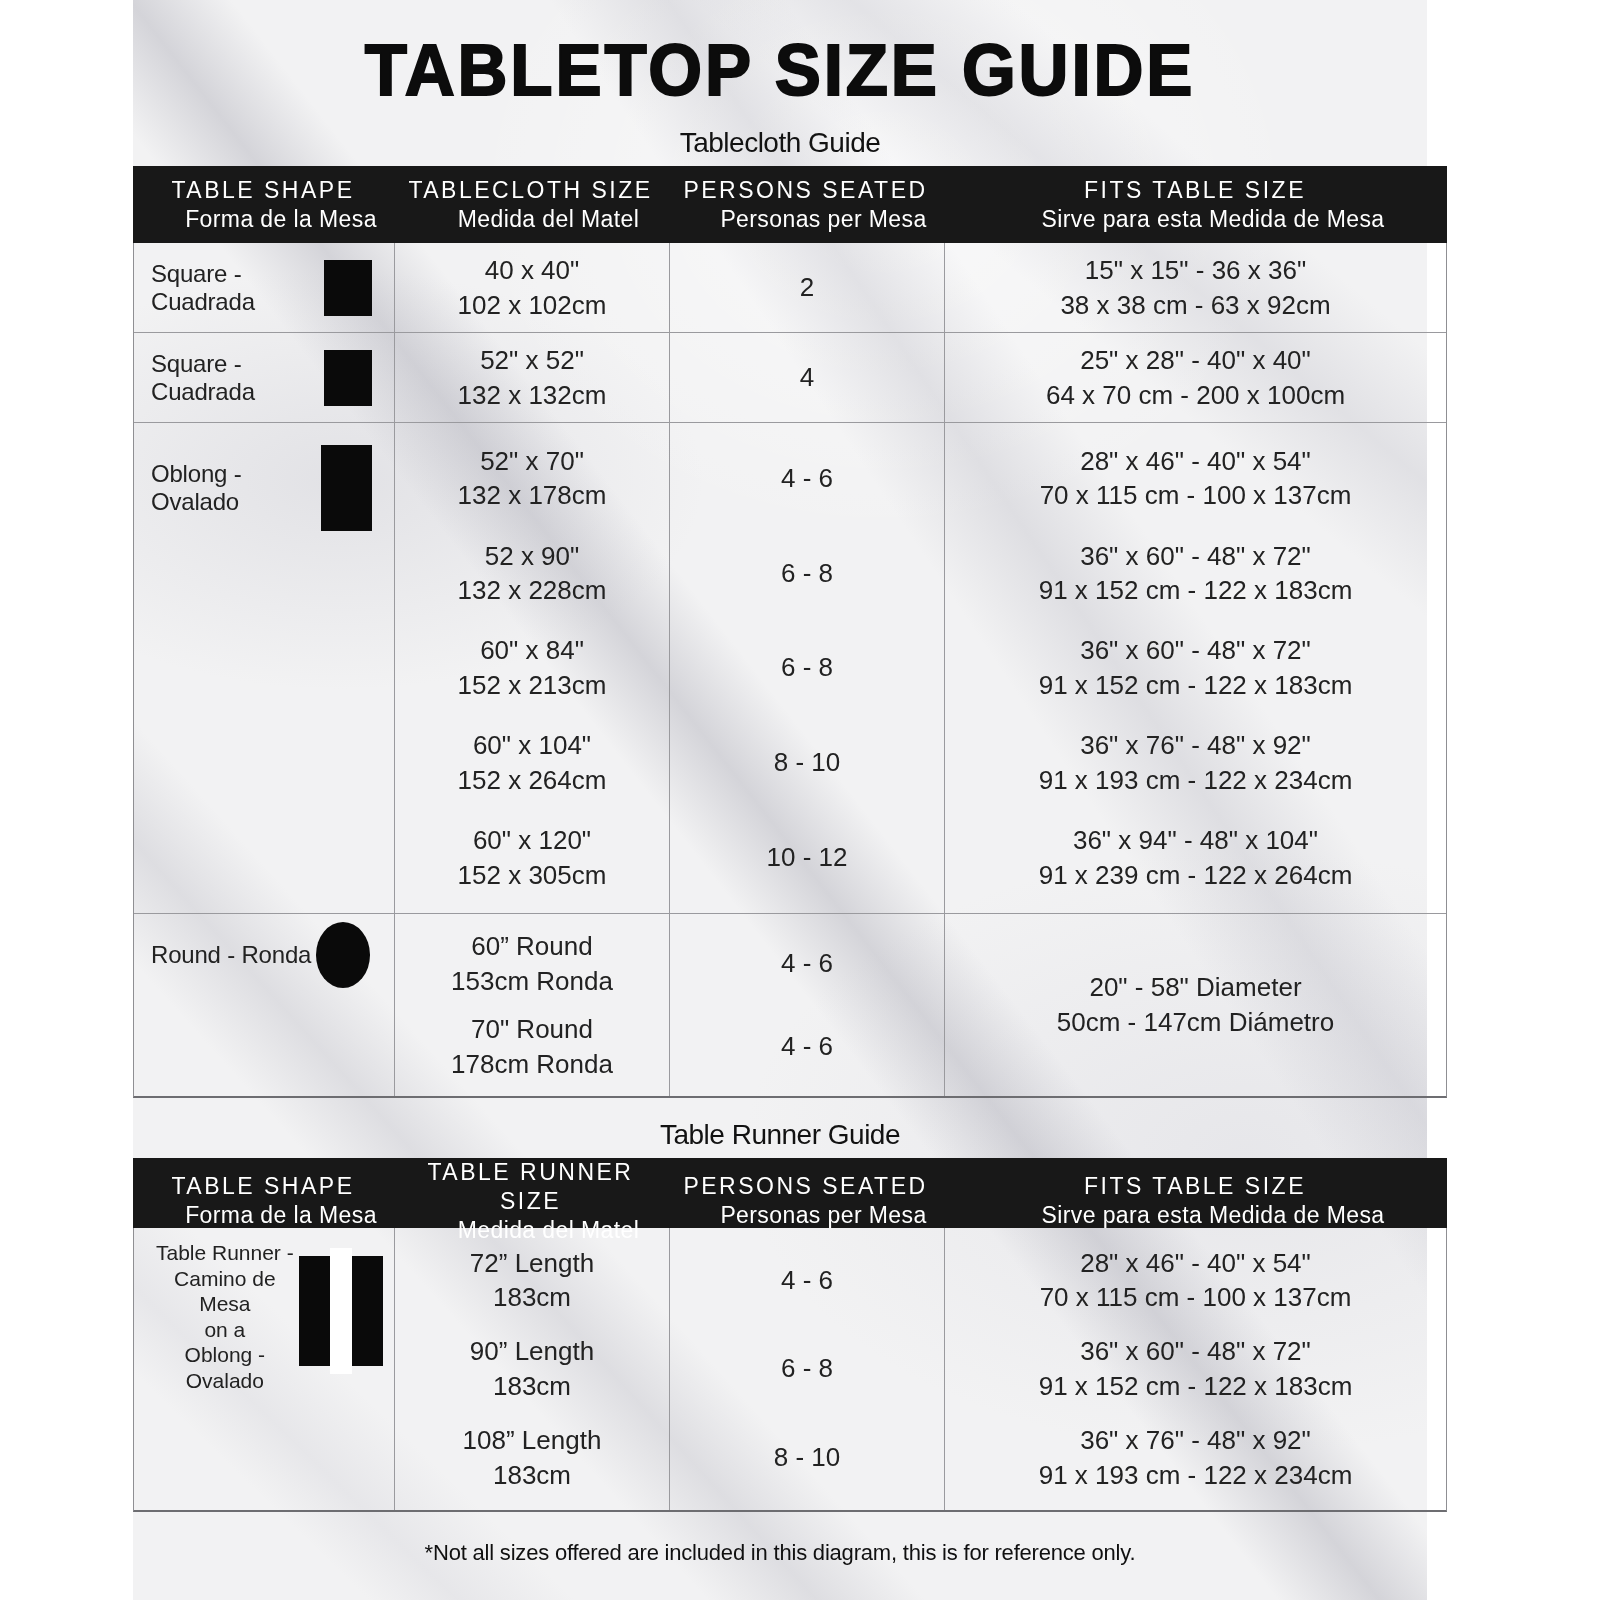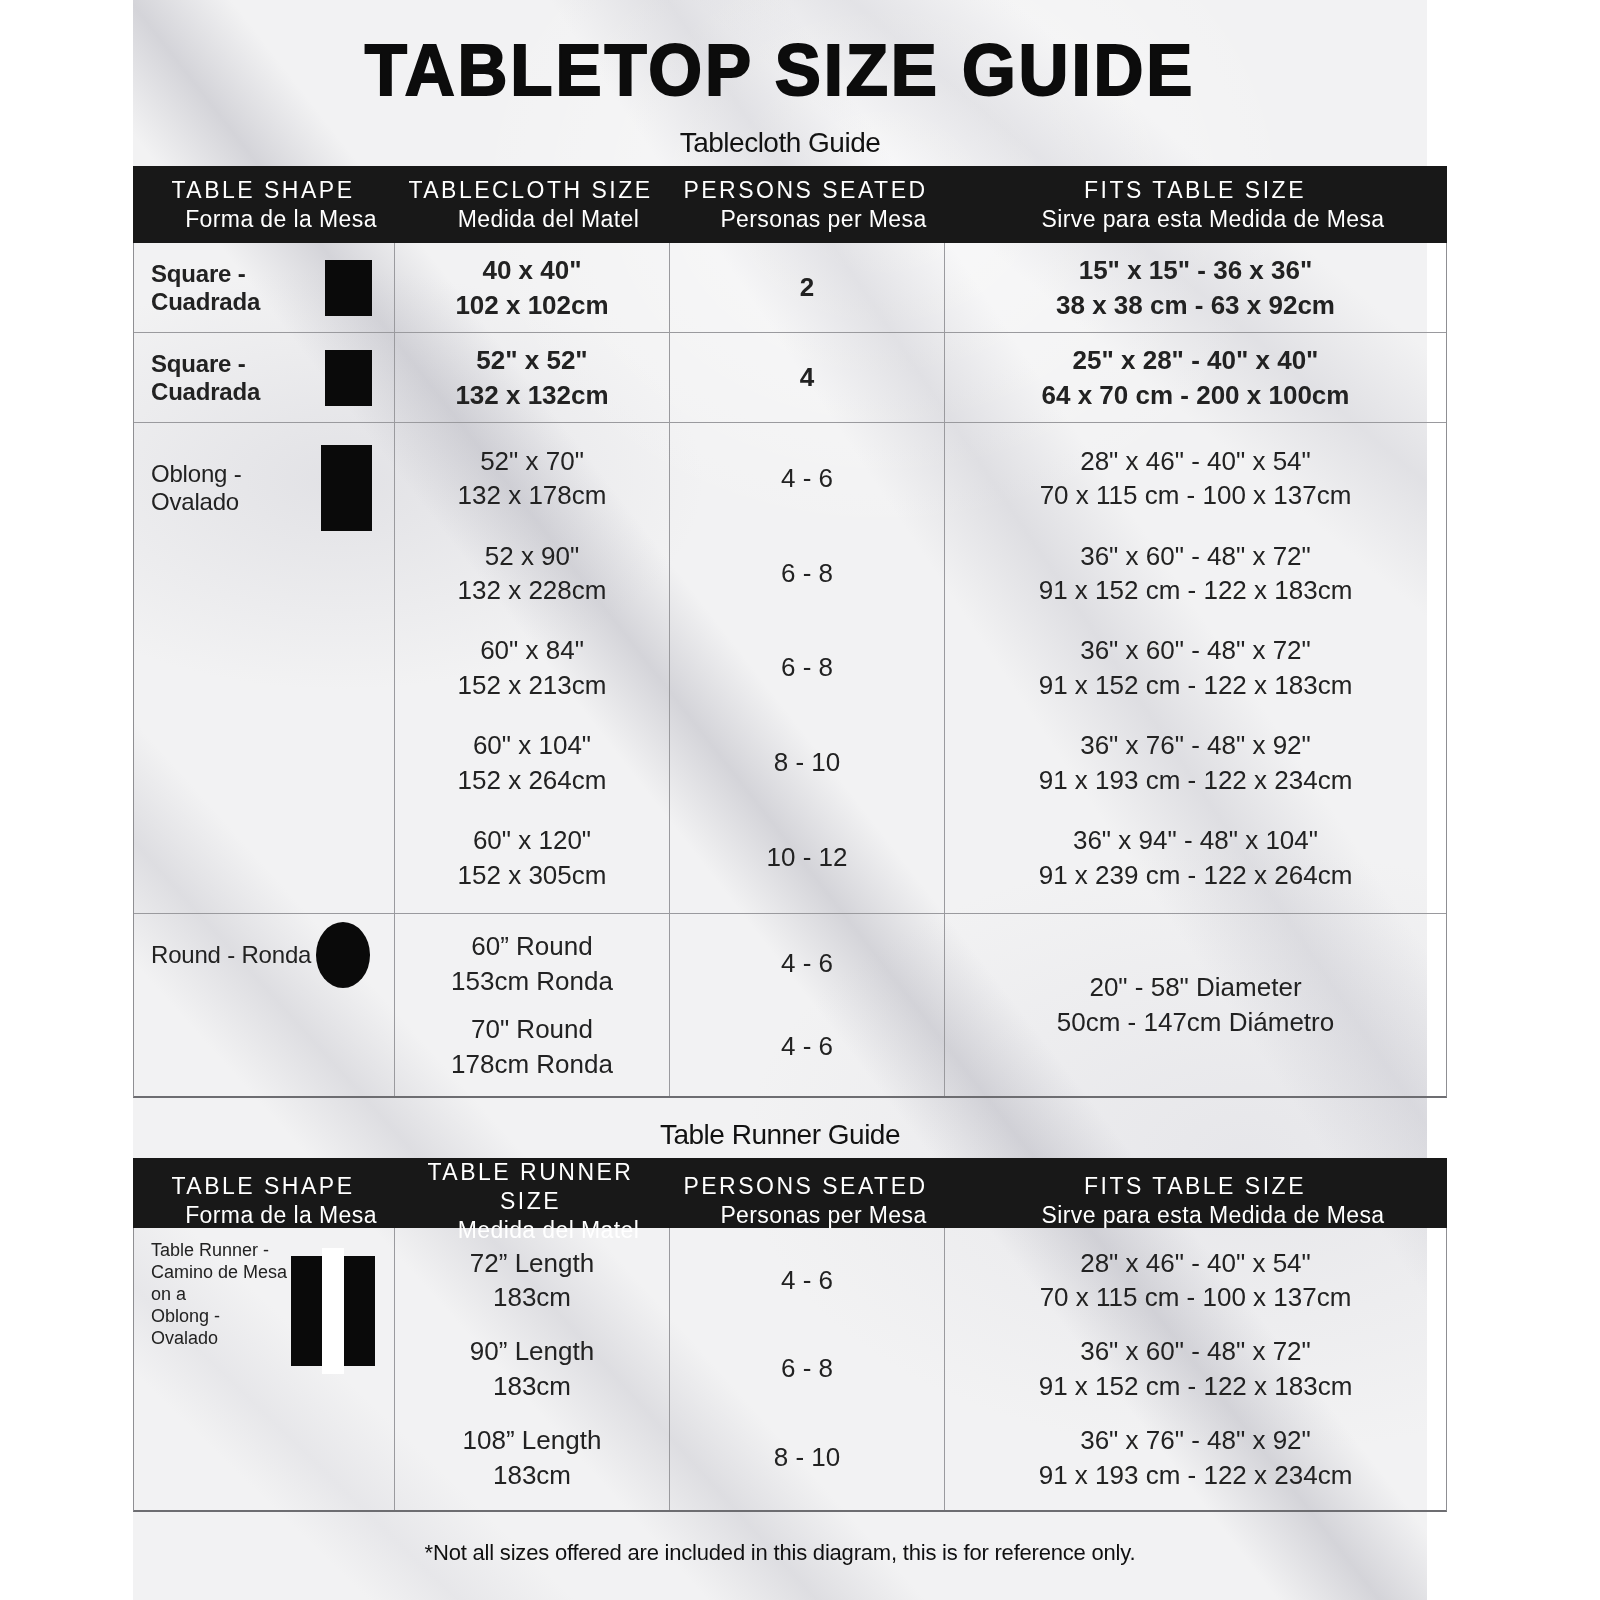--- a/index.html
+++ b/index.html
@@ -52,37 +52,37 @@
   .th1{font-size:23px;letter-spacing:2.5px;font-weight:500;line-height:1.25;}
   .th2{font-size:23px;letter-spacing:.4px;font-weight:400;line-height:1.25;padding-left:36px;}
   .tbody{
     border:1px solid #8f8f93;border-top:none;border-bottom:2px solid #6d6d71;
     box-sizing:content-box;
   }
   .trow{display:grid;grid-template-columns:260px 275px 275px 1fr;border-top:1px solid #9a9a9e;}
   .trow:first-child{border-top:none;}
   .td{border-left:1px solid #9a9a9e;box-sizing:border-box;}
   .td:first-child{border-left:none;}
-  .row-sm{height:89px;font-weight:bold;}
+  .row-sm{height:89px;}
   .row-oblong{height:490px;}
   .row-round{height:182px;}
   .row-runner{height:282px;}
   
   .shape-cell{display:flex;align-items:center;padding-left:17px;}
   .shape-cell.top{align-items:flex-start;}
   .shape-inner{display:flex;align-items:center;width:100%;}
   .shape-label{font-size:24px;color:#222;letter-spacing:-0.2px;text-align:left;}
   .icon-square{width:56px;height:56px;background:#0a0a0a;margin-left:auto;margin-right:22px;}
   .icon-oblong{width:56px;height:86px;background:#0a0a0a;margin-left:auto;margin-right:22px;}
   .icon-circle{width:54px;height:66px;background:#0a0a0a;border-radius:50%;margin-left:auto;margin-right:24px;}
   .mt-oblong{margin-top:22px;}
   .mt-round{margin-top:8px;}
   
   .runner-shape{display:flex;align-items:flex-start;padding-left:17px;padding-top:12px;}
-  .runner-lines{text-align:left;font-size:18px;line-height:1.22;color:#222;}
+  .runner-lines{text-align:center;font-size:21px;line-height:1.22;color:#222;}
   .icon-runner{position:relative;width:84px;height:126px;margin-left:auto;margin-right:20px;margin-top:8px;}
   .icon-runner .black{position:absolute;left:0;top:8px;width:84px;height:110px;background:#0a0a0a;}
   .icon-runner .stripe{position:absolute;left:31px;top:0;width:22px;height:126px;background:#ffffff;}
   
   .center-cell{display:flex;flex-direction:column;justify-content:center;align-items:center;}
   .stack{display:flex;flex-direction:column;justify-content:space-around;align-items:center;padding:8px 0;}
   .pair{font-size:26px;line-height:1.33;color:#222;}
   .persons{font-size:26px;color:#222;}
   .footnote{font-size:22px;color:#101010;margin-top:28px;letter-spacing:-0.2px;}
 </style>

